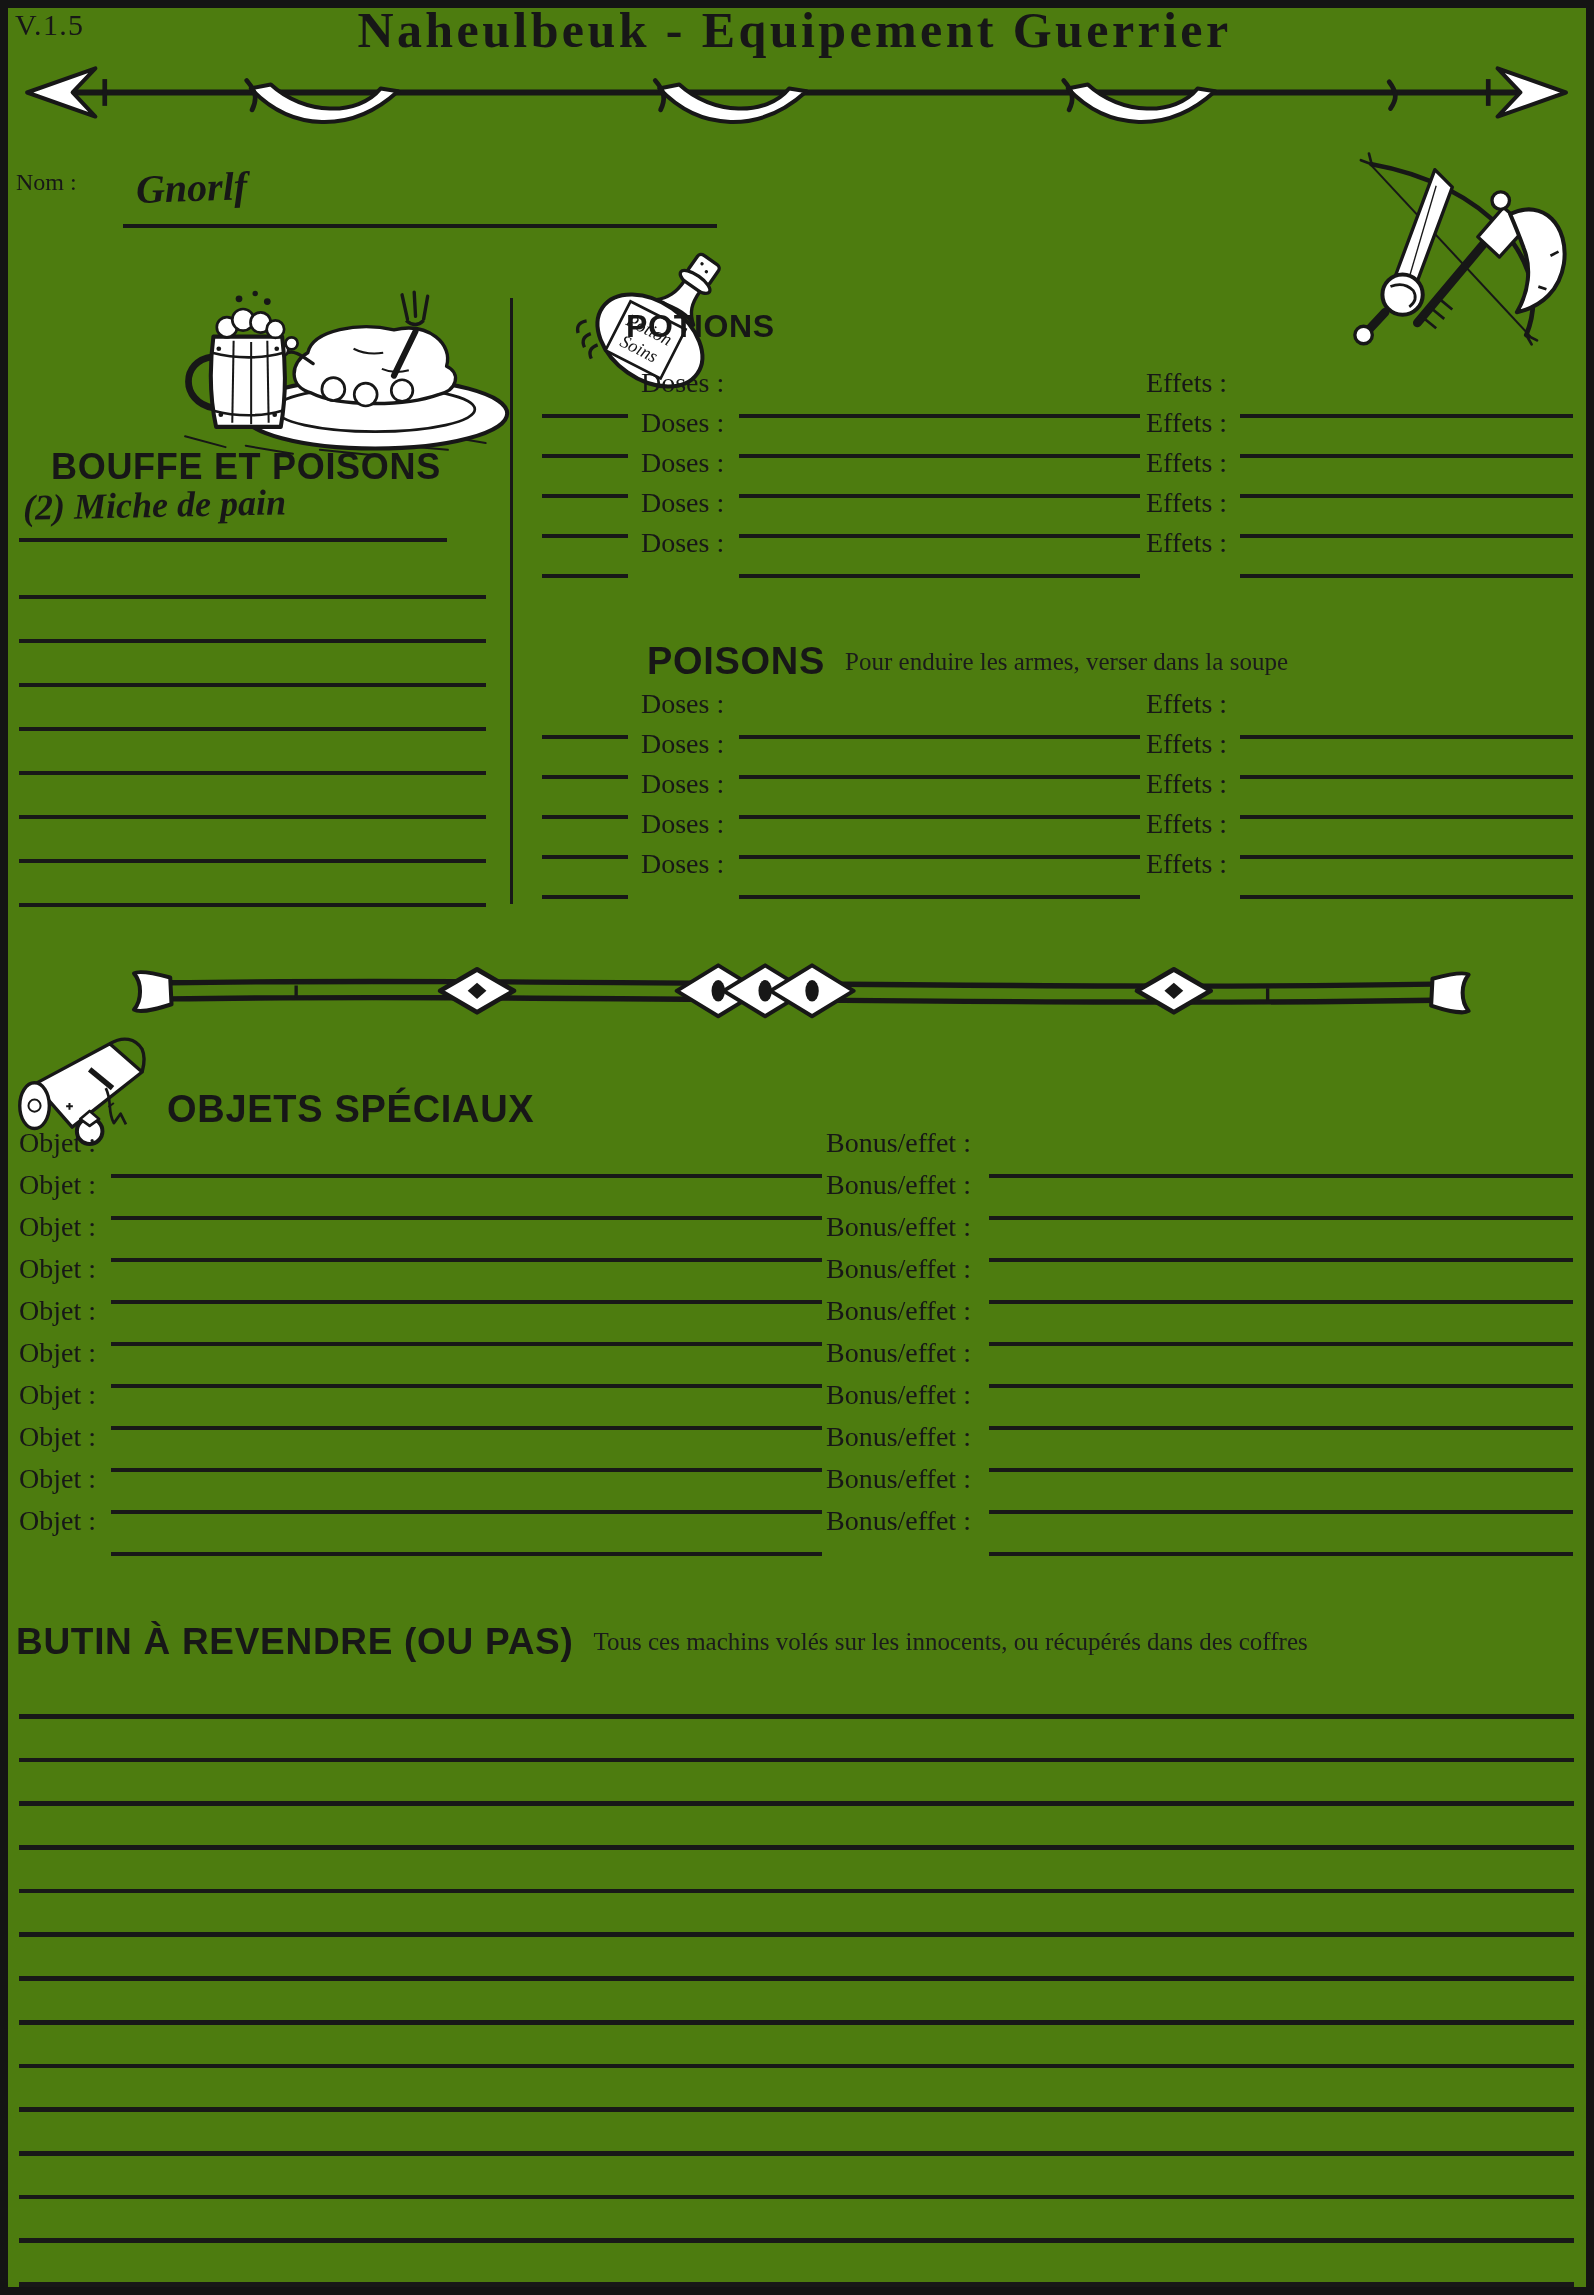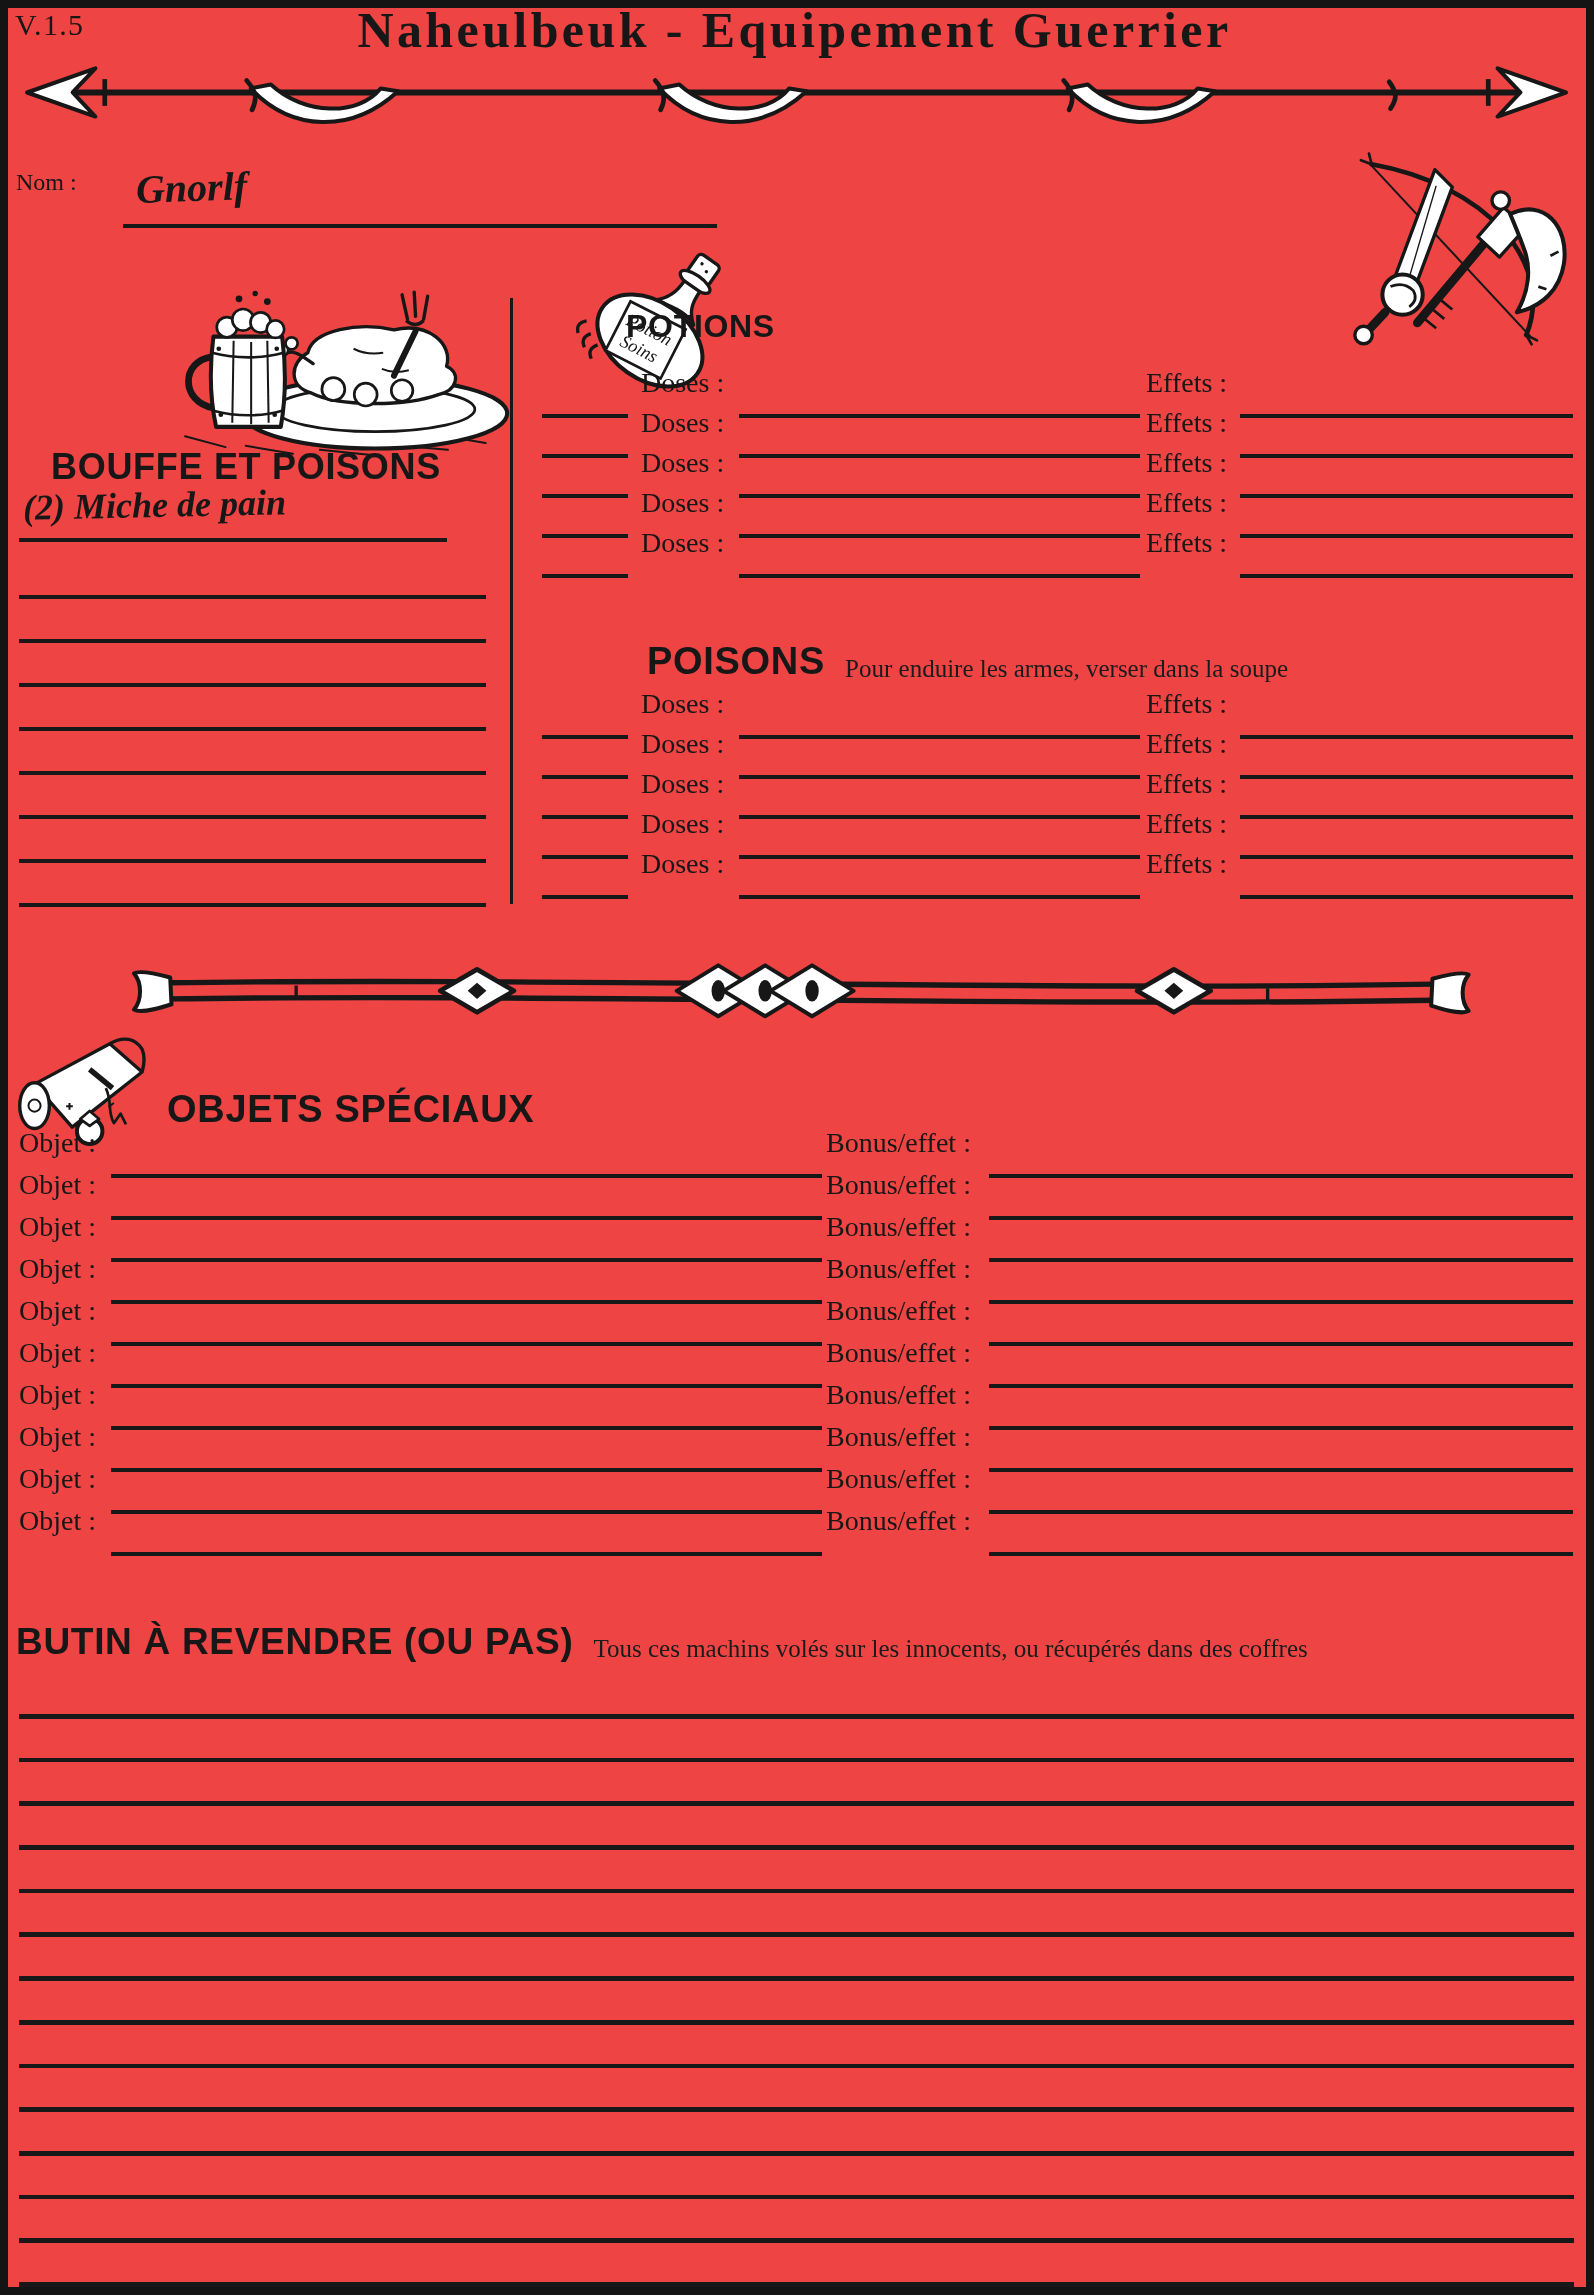--- a/index.html
+++ b/index.html
@@ -1,16 +1,16 @@
 <!DOCTYPE html>
 <html style="font-size:10.8px"><head>
 <meta charset="utf-8">
 <style>
   html,body{margin:0;padding:0;background:#fff}
-  .page{position:relative;width:1594px;height:2295px;background:#ef4444;
+  .page{position:relative;width:1594px;height:2295px;background:#4d7c0f;
         font-family:"Liberation Serif",serif;color:#171717;overflow:hidden}
   .pborder{position:absolute;inset:0;border:8.8px solid #141414;pointer-events:none;z-index:50}
   .version{position:absolute;left:15px;top:8px;font-size:30px;letter-spacing:1.3px}
   .title{position:absolute;left:94px;top:1.3px;width:1401px;text-align:center;
          font-size:50px;font-weight:700;letter-spacing:3.4px;white-space:nowrap;
          font-family:"Liberation Serif",serif}
   svg{position:absolute;overflow:visible}
   .spear-svg{left:12px;top:59px}
   .weapons-svg{left:1334px;top:156px}
   .food-svg{left:111px;top:288px}
@@ -24,21 +24,21 @@
   .hline{position:absolute;height:4px;background:#181818}
   .nom-line{left:123px;top:224px;width:594px}
   .miche{position:absolute;left:23px;top:484px;font-size:36px;font-style:italic;
          transform:rotate(-1.2deg);font-weight:600;white-space:nowrap}
   .miche-line{left:19px;top:538px;width:428px}
   .vdiv{position:absolute;left:510px;top:298px;width:3.4px;height:606px;background:#181818}
 
   .h-sans{font-family:"Liberation Sans",sans-serif;font-weight:700;line-height:1}
   .h-bouffe{position:absolute;left:51px;top:449px;font-size:36px;letter-spacing:0.7px}
   .h-potions{position:absolute;left:626px;top:310px;font-size:32px;letter-spacing:0.7px}
-  .h-row{position:absolute;display:flex;align-items:flex-end;gap:20px;white-space:nowrap}
+  .h-row{position:absolute;display:flex;align-items:center;gap:20px;white-space:nowrap}
   .h-poisons{left:647px;top:640px}
   .h-objets{left:167px;top:1088px}
   .h-butin{left:16px;top:1621px}
   .h-row .t{font-family:"Liberation Sans",sans-serif;font-weight:700;font-size:38px;letter-spacing:0.7px}
   .h-butin .t{font-size:37px}
   .sub{font-size:25px;color:#1b1b1b}
 
   .rows{position:absolute;left:0;width:100%}
   .potions-rows{top:378px}
   .poisons-rows{top:699px}

